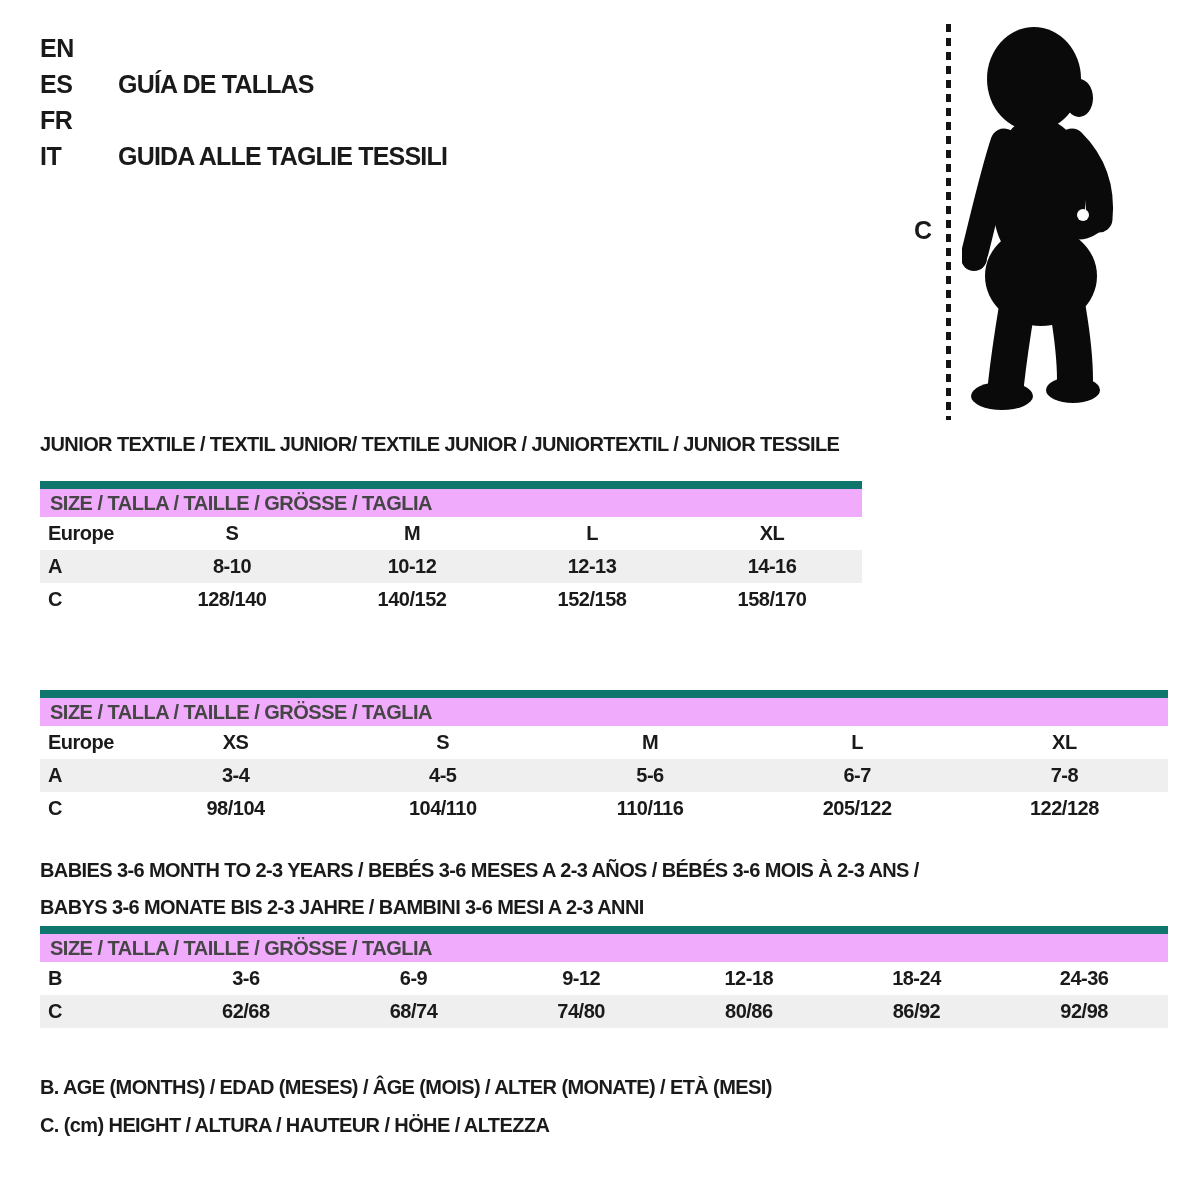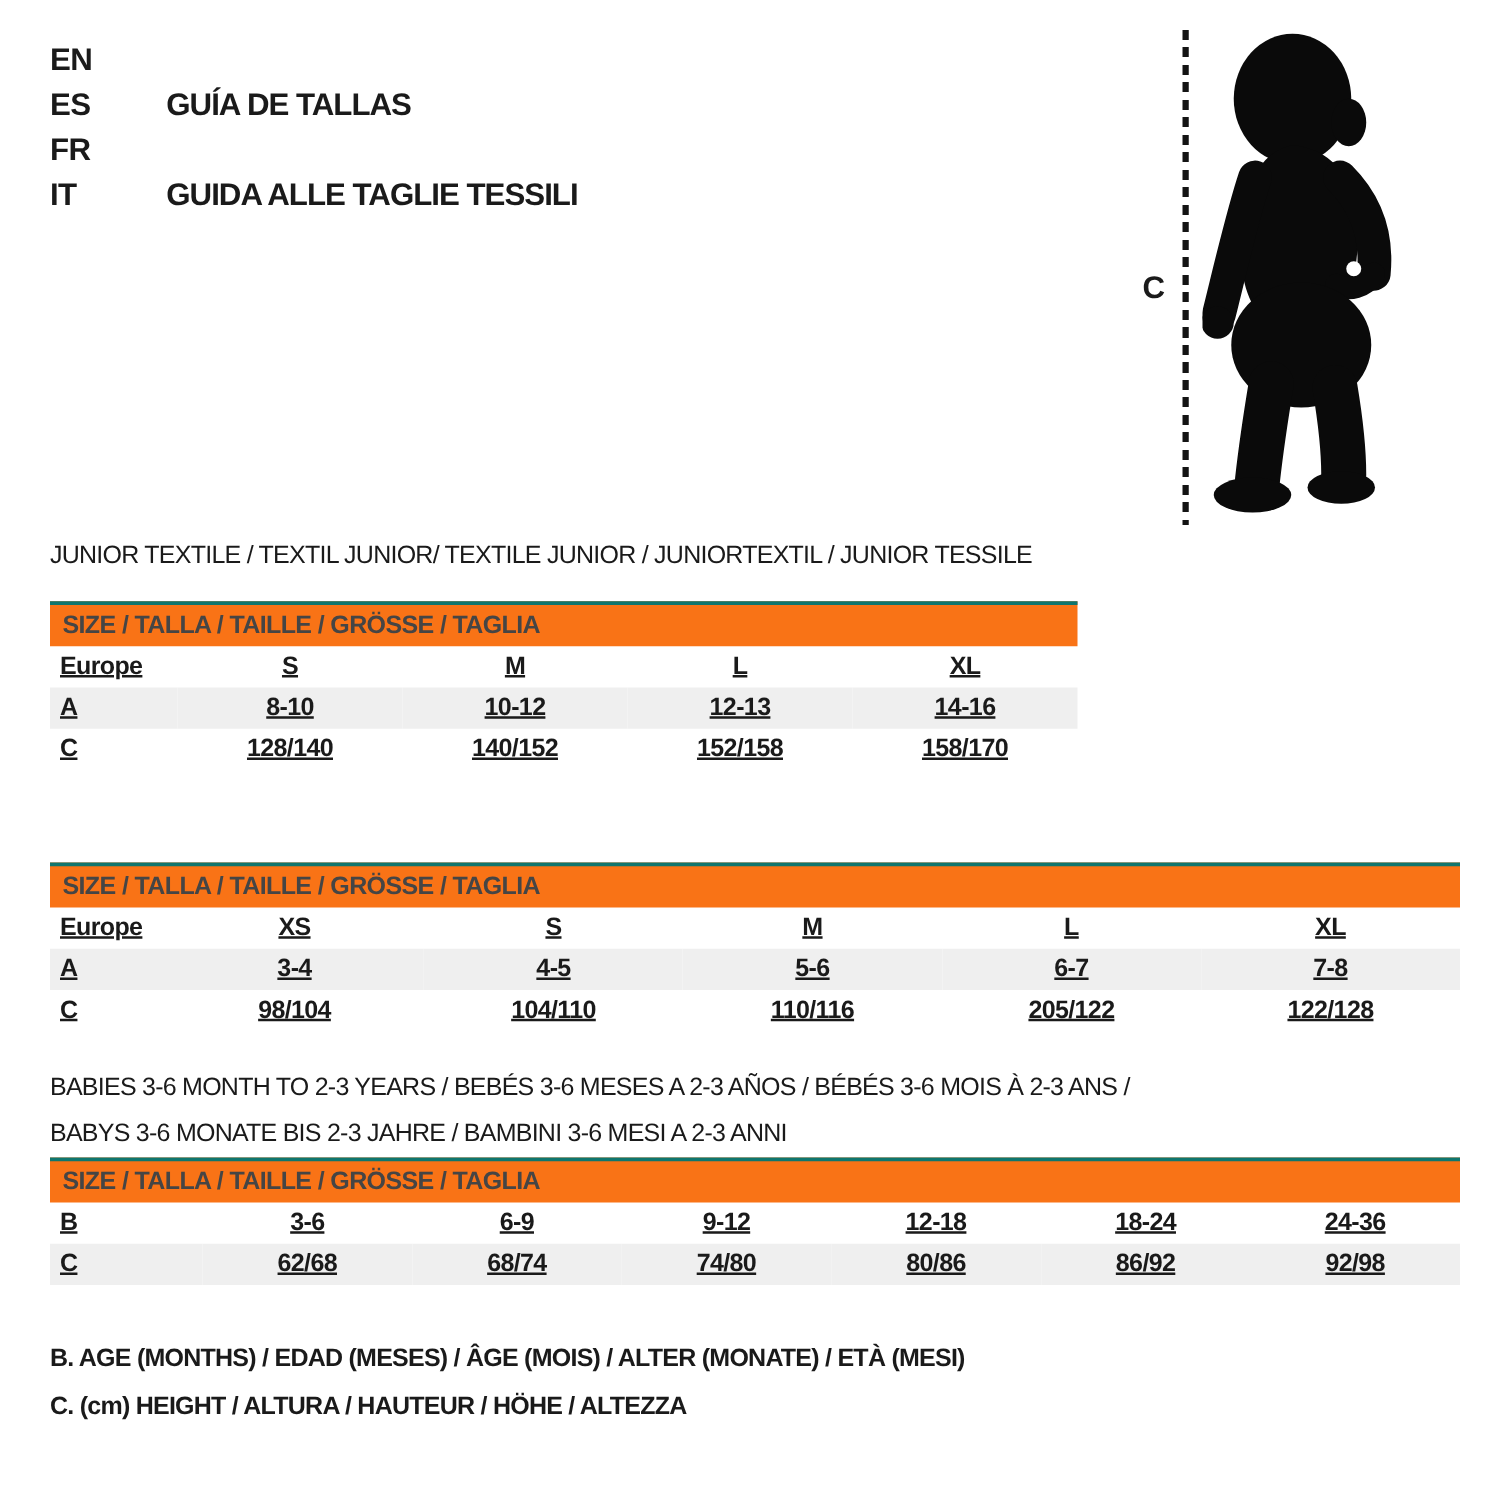--- a/index.html
+++ b/index.html
@@ -8,21 +8,21 @@
     width: 1200px; height: 1200px;
     position: relative;
     font-family: "Liberation Sans", sans-serif;
     color: #1a1a1a;
     overflow: hidden;
   }
   .page { position: absolute; inset: 0; }
 
   
   .lang-header { position: absolute; left: 40px; top: 30px; }
-  .lang-row { display: flex; height: 36px; align-items: center; gap: 15px; }
+  .lang-row { display: flex; height: 36px; align-items: center; }
   .lang-code {
     width: 78px; font-size: 25px; font-weight: 700; letter-spacing: -0.5px;
   }
   .lang-title {
     font-size: 25px; font-weight: 700; letter-spacing: -0.8px; white-space: nowrap;
   }
 
   
   .measure-line {
     position: absolute; left: 946px; top: 24px; width: 5px; height: 396px;
@@ -30,39 +30,39 @@
   }
   .measure-label {
     position: absolute; left: 914px; top: 216px;
     font-size: 25px; font-weight: 700;
   }
   .silhouette { position: absolute; left: 962px; top: 24px; width: 178px; height: 400px; }
 
   
   .section-heading {
     position: absolute; left: 40px;
-    font-size: 20px; font-weight: 400; letter-spacing: -0.6px; white-space: nowrap;
+    font-size: 20px; font-weight: 700; letter-spacing: -0.6px; white-space: nowrap;
   }
   .heading-sub { font-size: 13px; vertical-align: -2px; }
   .two-line { line-height: 37px; }
 
   
   .size-bar {
     position: absolute; left: 40px; height: 36px;
-    background: #f97316; border-top: 3px solid #0f766e;
+    background: #f0abfc; border-top: 8px solid #0f766e;
     color: #454545; font-size: 20px; font-weight: 700; letter-spacing: -0.5px;
     display: flex; align-items: center; padding-left: 10px;
   }
   table {
     position: absolute; left: 40px;
     border-collapse: collapse; table-layout: fixed;
   }
   td {
     height: 33px; font-size: 20px; font-weight: 700; letter-spacing: -0.5px;
-    text-align: center; vertical-align: middle; white-space: nowrap; text-decoration: underline;
+    text-align: center; vertical-align: middle; white-space: nowrap;
   }
   td.row-label { text-align: left; padding-left: 8px; }
   tr.alt { background: #efefef; }
 
   .w-junior   { width: 822px; }
   .w-full     { width: 1128px; }
 
   
   .footnotes { position: absolute; left: 40px; top: 1068px; }
   .footnote {

